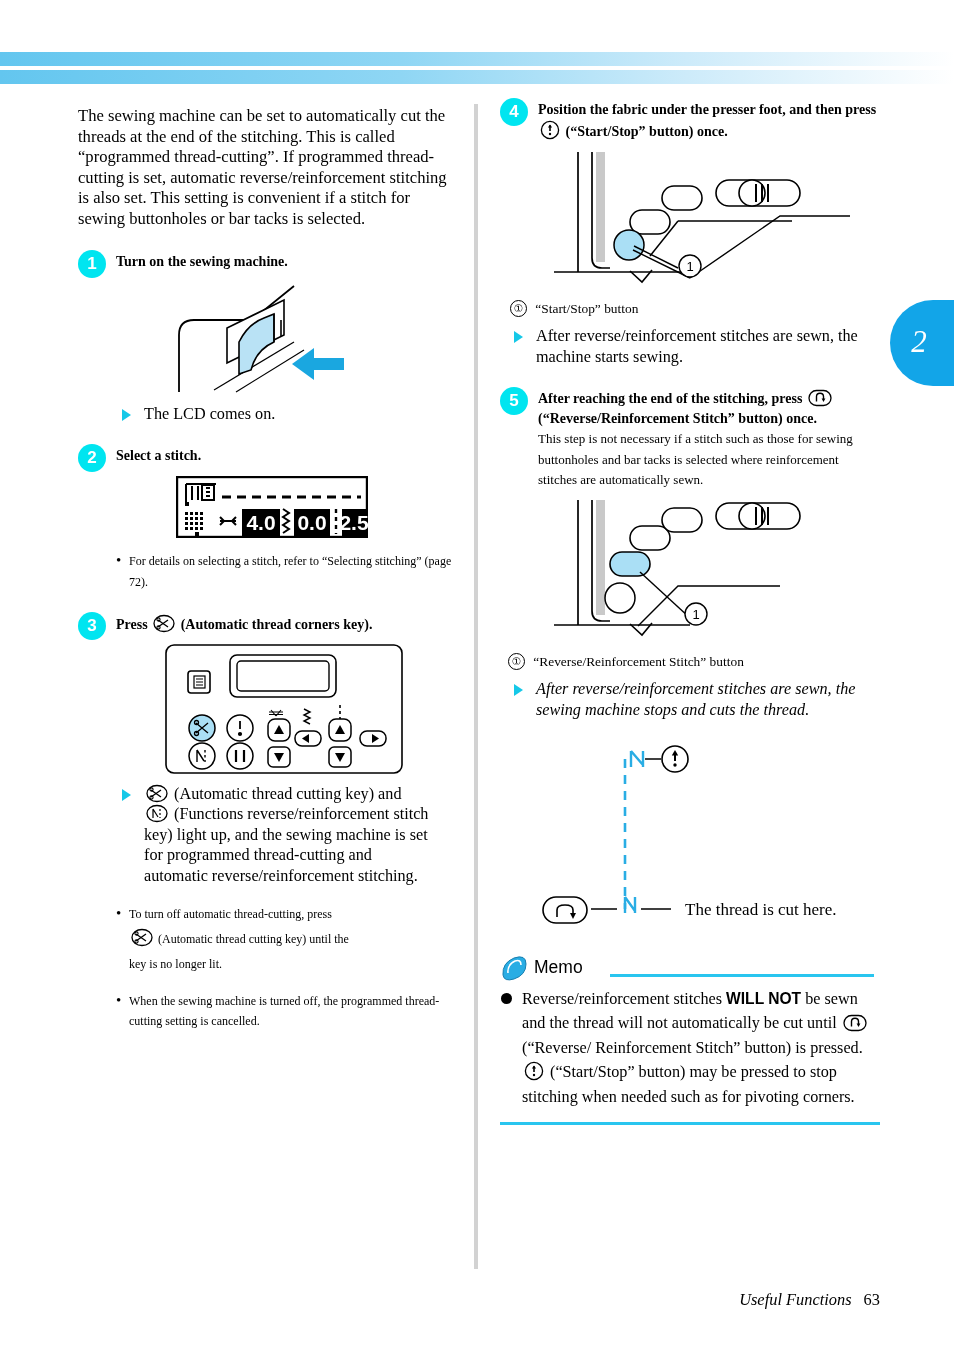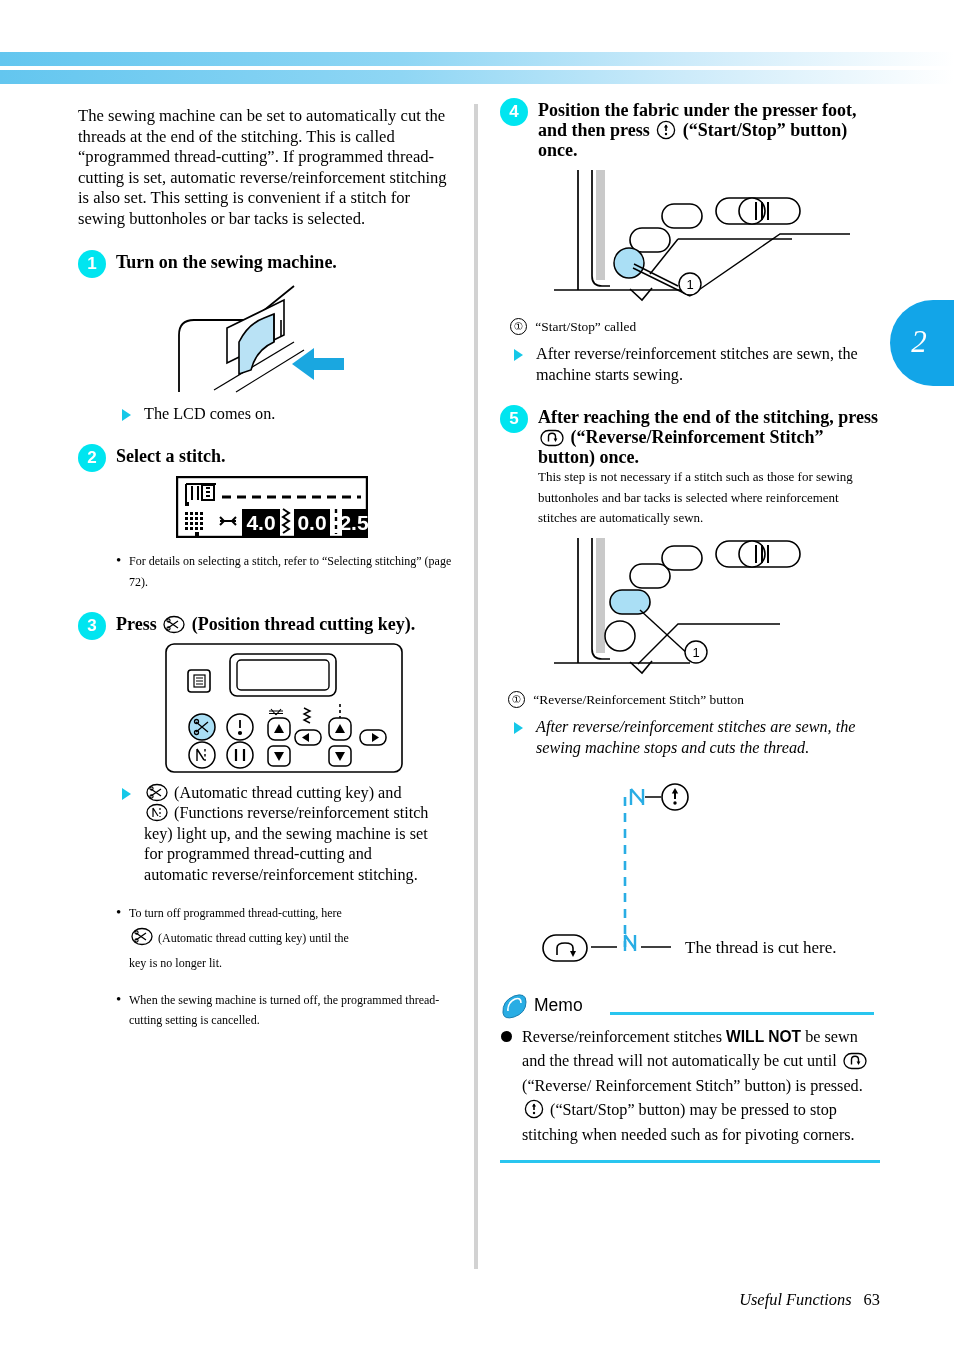--- a/index.html
+++ b/index.html
@@ -48,21 +48,21 @@
   .intro{font-size:16.6px;line-height:20.6px;margin:6px 0 0 0;width:378px;}
 
   .step{position:relative;margin-top:22px;}
   .badge{
     position:absolute;left:0;top:-2px;width:28px;height:28px;border-radius:50%;
     background:#00e5f0;color:#fff;font-family:"Liberation Sans",sans-serif;
     font-weight:bold;font-size:17px;display:flex;align-items:center;justify-content:center;
   }
   .step-head{
     margin-left:38px;font-family:"Liberation Serif",serif;font-weight:bold;
-    font-size:18px;line-height:20px;
+    font-size:14px;line-height:20px;
   }
   .step-sub{margin-left:38px;font-size:13px;line-height:20.4px;font-weight:normal;}
 
   .bullet{position:relative;margin:9px 0 0 38px;font-size:12px;line-height:20.4px;padding-left:13px;}
   .bullet:before{content:"\2022";position:absolute;left:0;top:-1px;font-size:15px;}
 
   .arrowitem{position:relative;margin:9px 0 0 44px;font-size:16.2px;line-height:20.6px;padding-left:22px;}
   .tri{position:absolute;left:0;top:5px;width:0;height:0;
        border-left:9px solid #15c8e8;border-top:6px solid transparent;border-bottom:6px solid transparent;}
 
@@ -225,21 +225,21 @@
       <div class="step-head">
         <span>Press</span>
         <span class="k">
           <svg width="22" height="19" viewBox="0 0 22 19">
               <ellipse cx="11" cy="9.5" rx="10" ry="8" fill="none" stroke="#000" stroke-width="1.3"></ellipse>
           <path d="M5 6 L15 13 M15 6 L5 13" stroke="#000" stroke-width="1.3" fill="none"></path>
           <circle cx="5.5" cy="5.5" r="1.6" fill="none" stroke="#000" stroke-width="1.1"></circle>
               <circle cx="5.5" cy="13.5" r="1.6" fill="none" stroke="#000" stroke-width="1.1"></circle>
             </svg>
         </span>
-        <span>(Position thread cutting key).</span>
+        <span>(Automatic thread corners key).</span>
       </div>
 
       <div class="fig left-ind">
         <svg width="240" height="132" viewBox="0 0 240 132">
           <rect x="2" y="2" width="236" height="128" rx="8" fill="#fff" stroke="#000" stroke-width="1.6"></rect>
           <rect x="66" y="12" width="106" height="42" rx="7" fill="#fff" stroke="#000" stroke-width="1.6"></rect>
           <rect x="73" y="18" width="92" height="30" rx="4" fill="#fff" stroke="#000" stroke-width="1.4"></rect>
 
           <rect x="24" y="28" width="22" height="22" rx="3" fill="#fff" stroke="#000" stroke-width="1.6"></rect>
           <g stroke="#000" stroke-width="1.2" fill="none">
@@ -326,21 +326,21 @@
           <br>
           <span>key) light up, and the sewing machine is set</span>
           <br>
           <span>for programmed thread-cutting and</span>
           <br>
           <span>automatic reverse/reinforcement stitching.</span>
         </div>
       </div>
 
       <div class="bullet" style="margin-top:16px;line-height:25px;">
-        <span>To turn off programmed thread-cutting, here</span>
+        <span>To turn off automatic thread-cutting, press</span>
         <br>
         <span class="k">
           <svg width="22" height="19" viewBox="0 0 22 19">
               <ellipse cx="11" cy="9.5" rx="10" ry="8" fill="none" stroke="#000" stroke-width="1.3"></ellipse>
           <path d="M5 6 L15 13 M15 6 L5 13" stroke="#000" stroke-width="1.3" fill="none"></path>
           <circle cx="5.5" cy="5.5" r="1.6" fill="none" stroke="#000" stroke-width="1.1"></circle>
               <circle cx="5.5" cy="13.5" r="1.6" fill="none" stroke="#000" stroke-width="1.1"></circle>
             </svg>
         </span>
         <span>(Automatic thread cutting key) until the</span>
@@ -390,21 +390,21 @@
           <path d="M104 96 L148 118" fill="none" stroke="#000" stroke-width="1.4"></path>
           <circle cx="160" cy="116" r="11" fill="#fff" stroke="#000" stroke-width="1.4"></circle>
           <text x="160" y="121" font-family="Liberation Sans,sans-serif" font-size="13" text-anchor="middle" fill="#000">1</text>
           <path d="M148 71 L262 71 L262 71" fill="none" stroke="#000" stroke-width="1.5"></path>
           <path d="M120 106 L148 71" fill="none" stroke="#000" stroke-width="1.5"></path>
         </svg>
       </div>
 
       <div class="caption" style="margin-left:10px;">
         <span class="callout-num">①</span>
-        <span>“Start/Stop” called</span>
+        <span>“Start/Stop” button</span>
       </div>
 
       <div class="arrowitem" style="margin-left:14px;">
         <span class="tri"></span>
         <span>After reverse/reinforcement stitches are sewn, the machine starts sewing.</span>
       </div>
     </div>
 
     <div class="step">
       <div class="badge">5</div>

